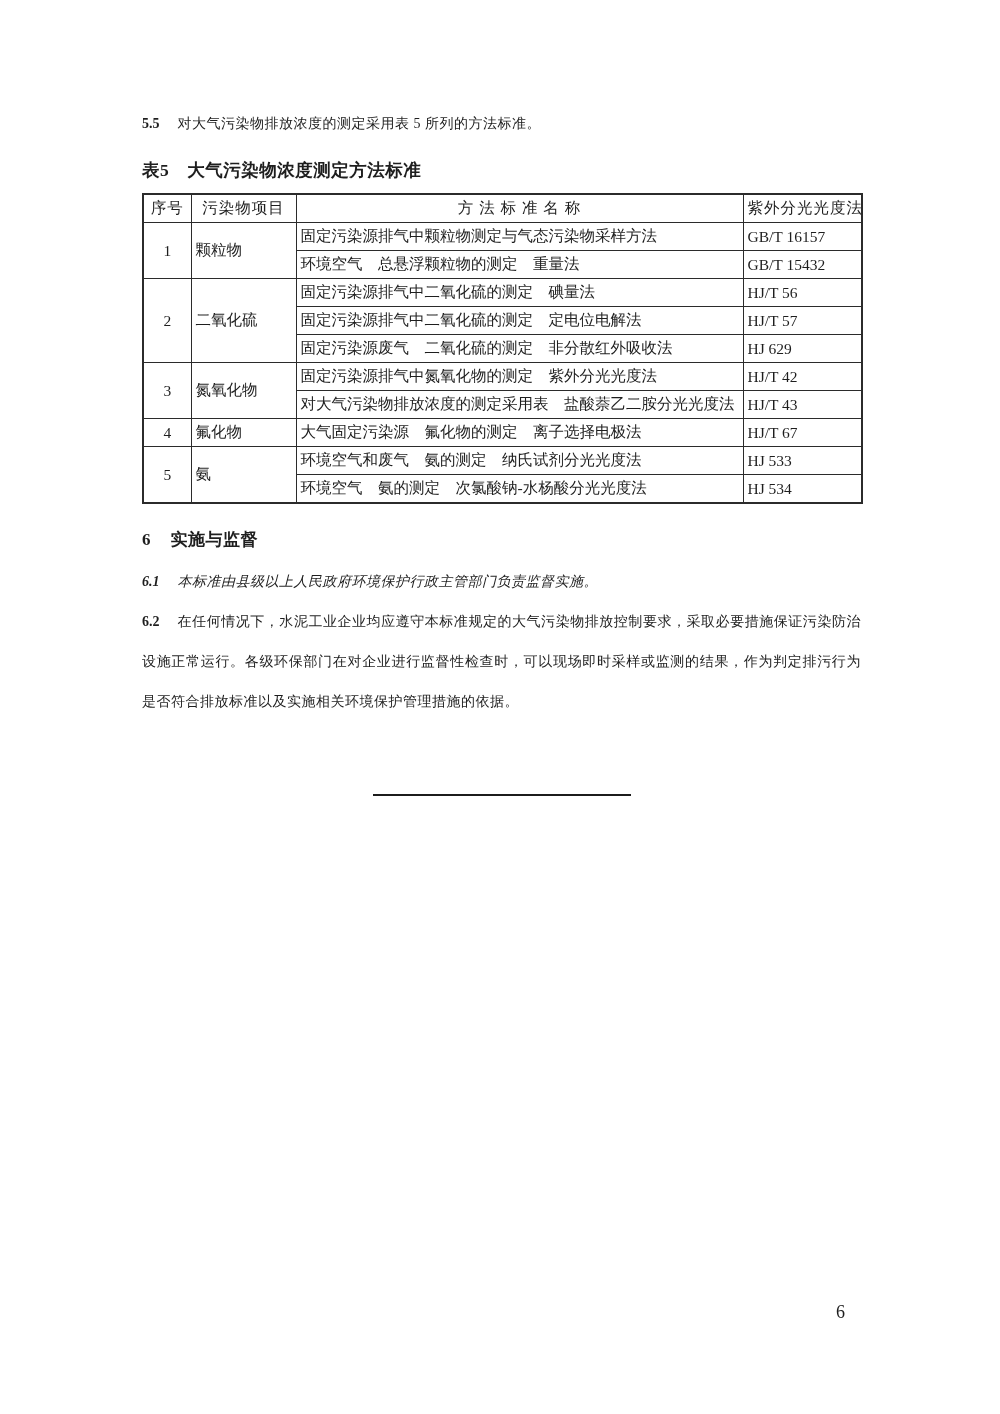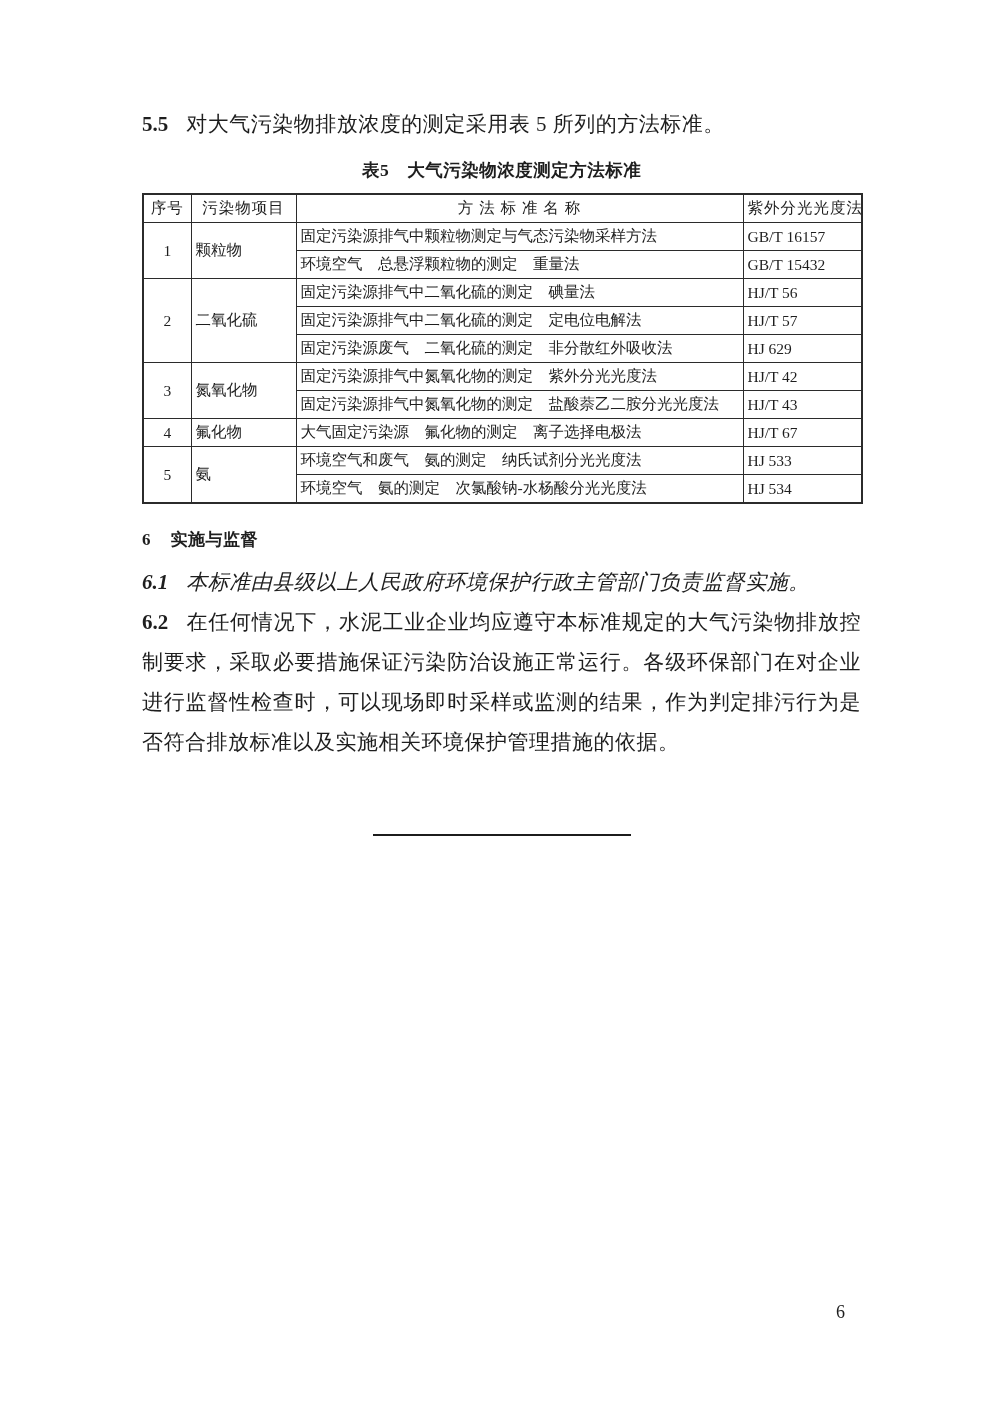--- a/index.html
+++ b/index.html
@@ -8,27 +8,27 @@
     width:1000px; height:1414px;
     background:#ffffff;
     font-family:"Liberation Serif","DejaVu Serif",serif;
     color:#1e1e1e;
     overflow:hidden;
   }
   .content {
     position:absolute; left:142px; top:0; width:719px;
   }
   .para {
-    margin:0; font-size:21px; text-align:justify;
+    margin:0; font-size:14px; text-align:justify;
     letter-spacing:0.5px; line-height:40px;
   }
   .num { font-weight:bold; margin-right:18px; letter-spacing:0; }
   .p55 { margin-top:110px; line-height:28px; }
   .table-title {
-    margin-top:20px; text-align:center;
+    margin-top:20px; text-align:left;
     font-weight:bold; font-size:17.5px; letter-spacing:0.5px;
   }
   table.methods {
     margin-top:11px; width:719px;
     border-collapse:collapse; table-layout:fixed;
     border:2px solid #2b2b2b;
   }
   table.methods td, table.methods th {
     border:1px solid #2b2b2b;
     font-size:15.5px; font-weight:normal;
@@ -106,21 +106,21 @@
           <td class="method">固定污染源废气　二氧化硫的测定　非分散红外吸收法</td>
           <td class="code">HJ 629</td>
         </tr>
         <tr>
           <td class="idx" rowspan="2">3</td>
           <td class="pol" rowspan="2">氮氧化物</td>
           <td class="method">固定污染源排气中氮氧化物的测定　紫外分光光度法</td>
           <td class="code">HJ/T 42</td>
         </tr>
         <tr>
-          <td class="method">固定污染源排气中氮氧化物的测定　盐酸萘乙二胺分光光度法</td>
+          <td class="method">对大气污染物排放浓度的测定采用表　盐酸萘乙二胺分光光度法</td>
           <td class="code">HJ/T 43</td>
         </tr>
         <tr>
           <td class="idx">4</td>
           <td class="pol">氟化物</td>
           <td class="method">大气固定污染源　氟化物的测定　离子选择电极法</td>
           <td class="code">HJ/T 67</td>
         </tr>
         <tr>
           <td class="idx" rowspan="2">5</td>

